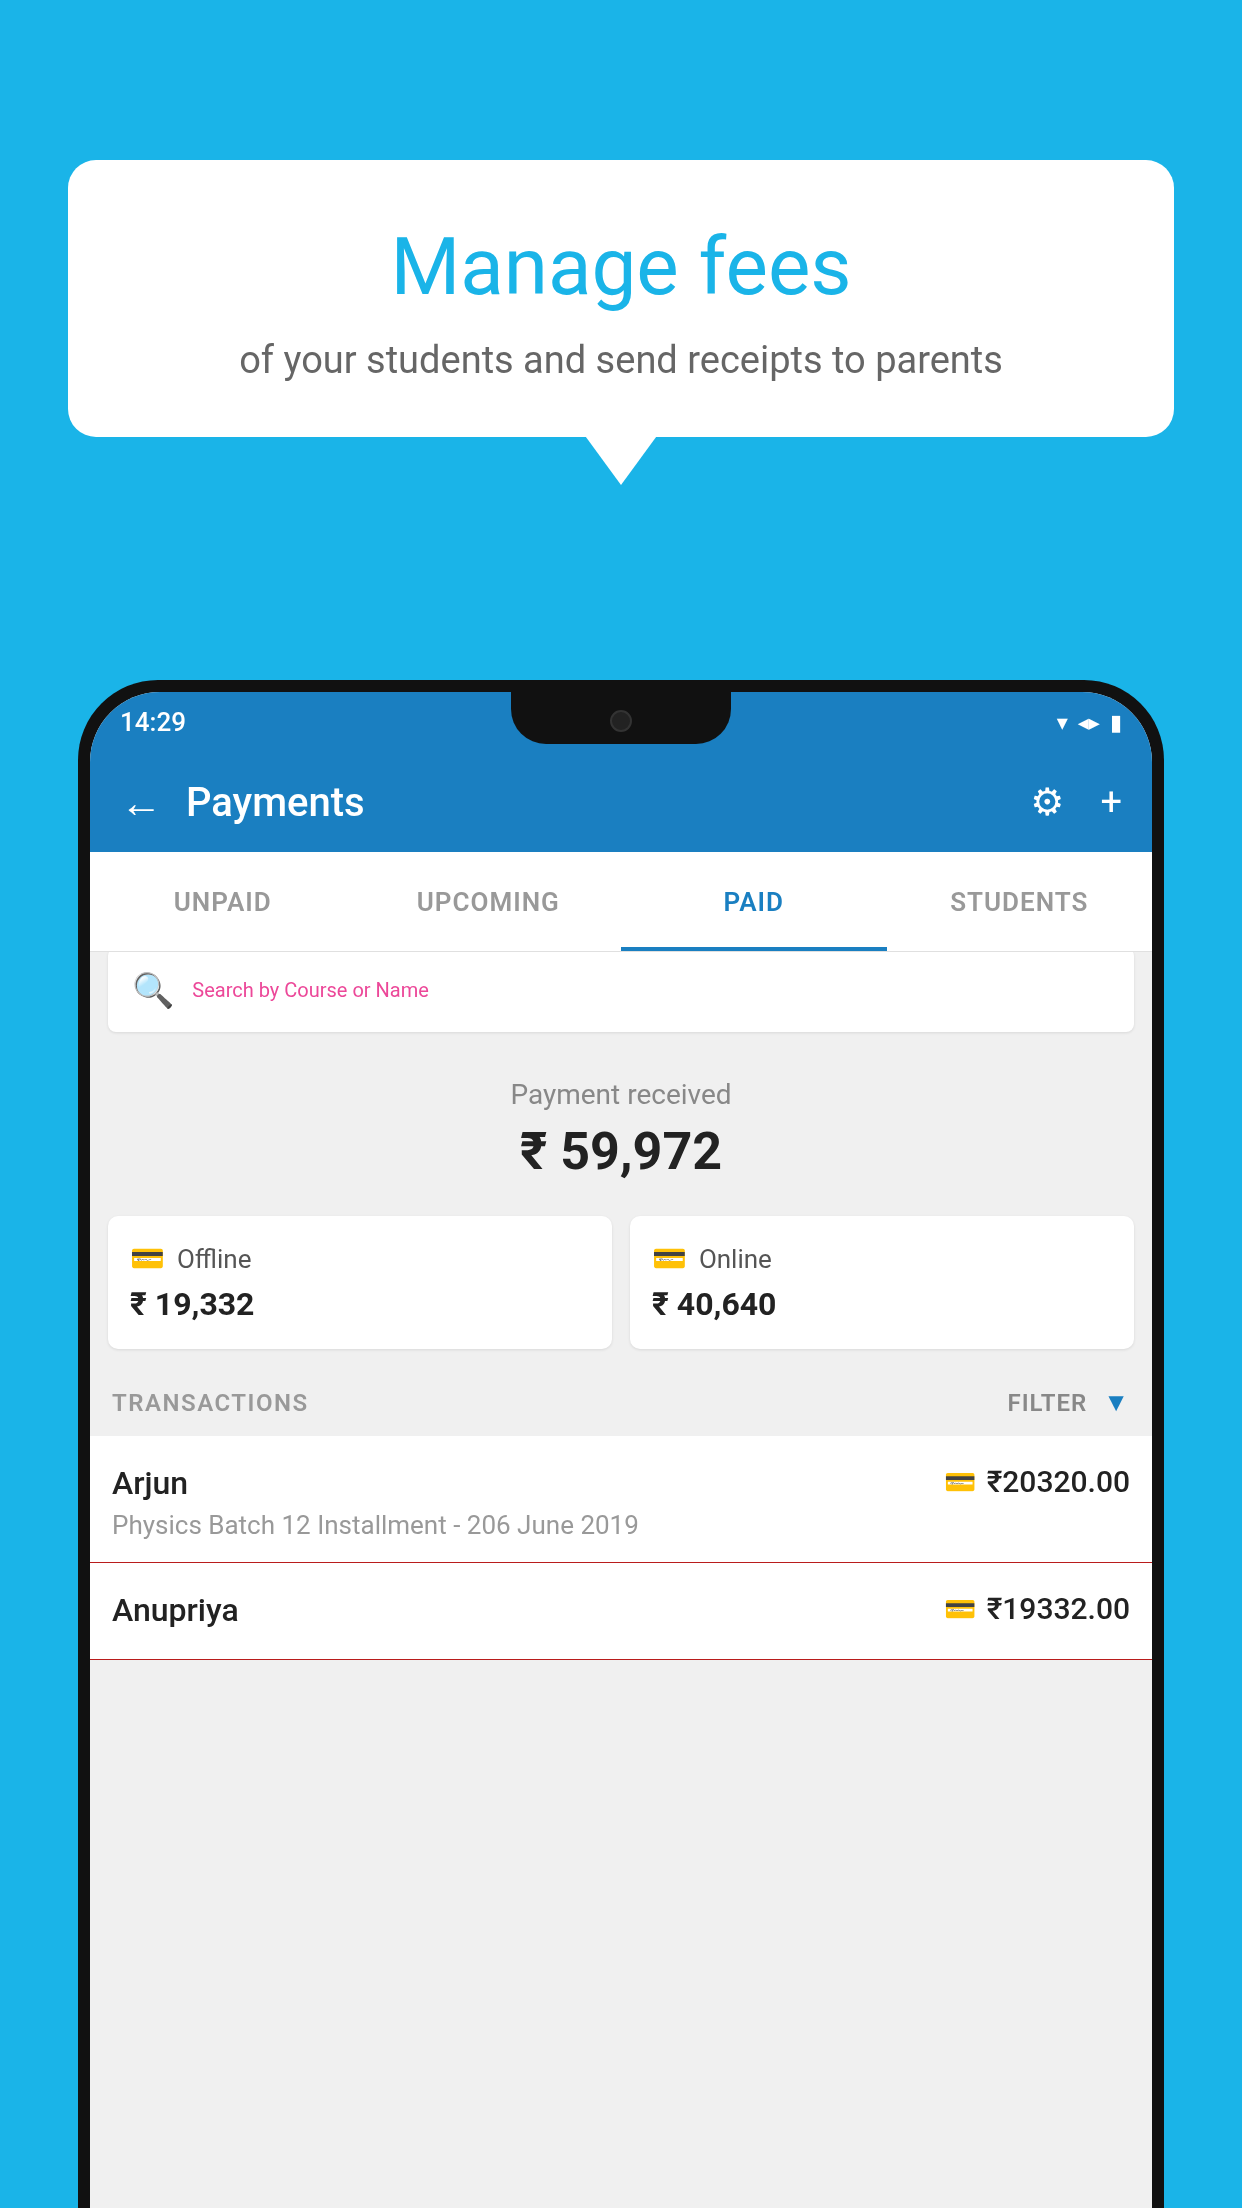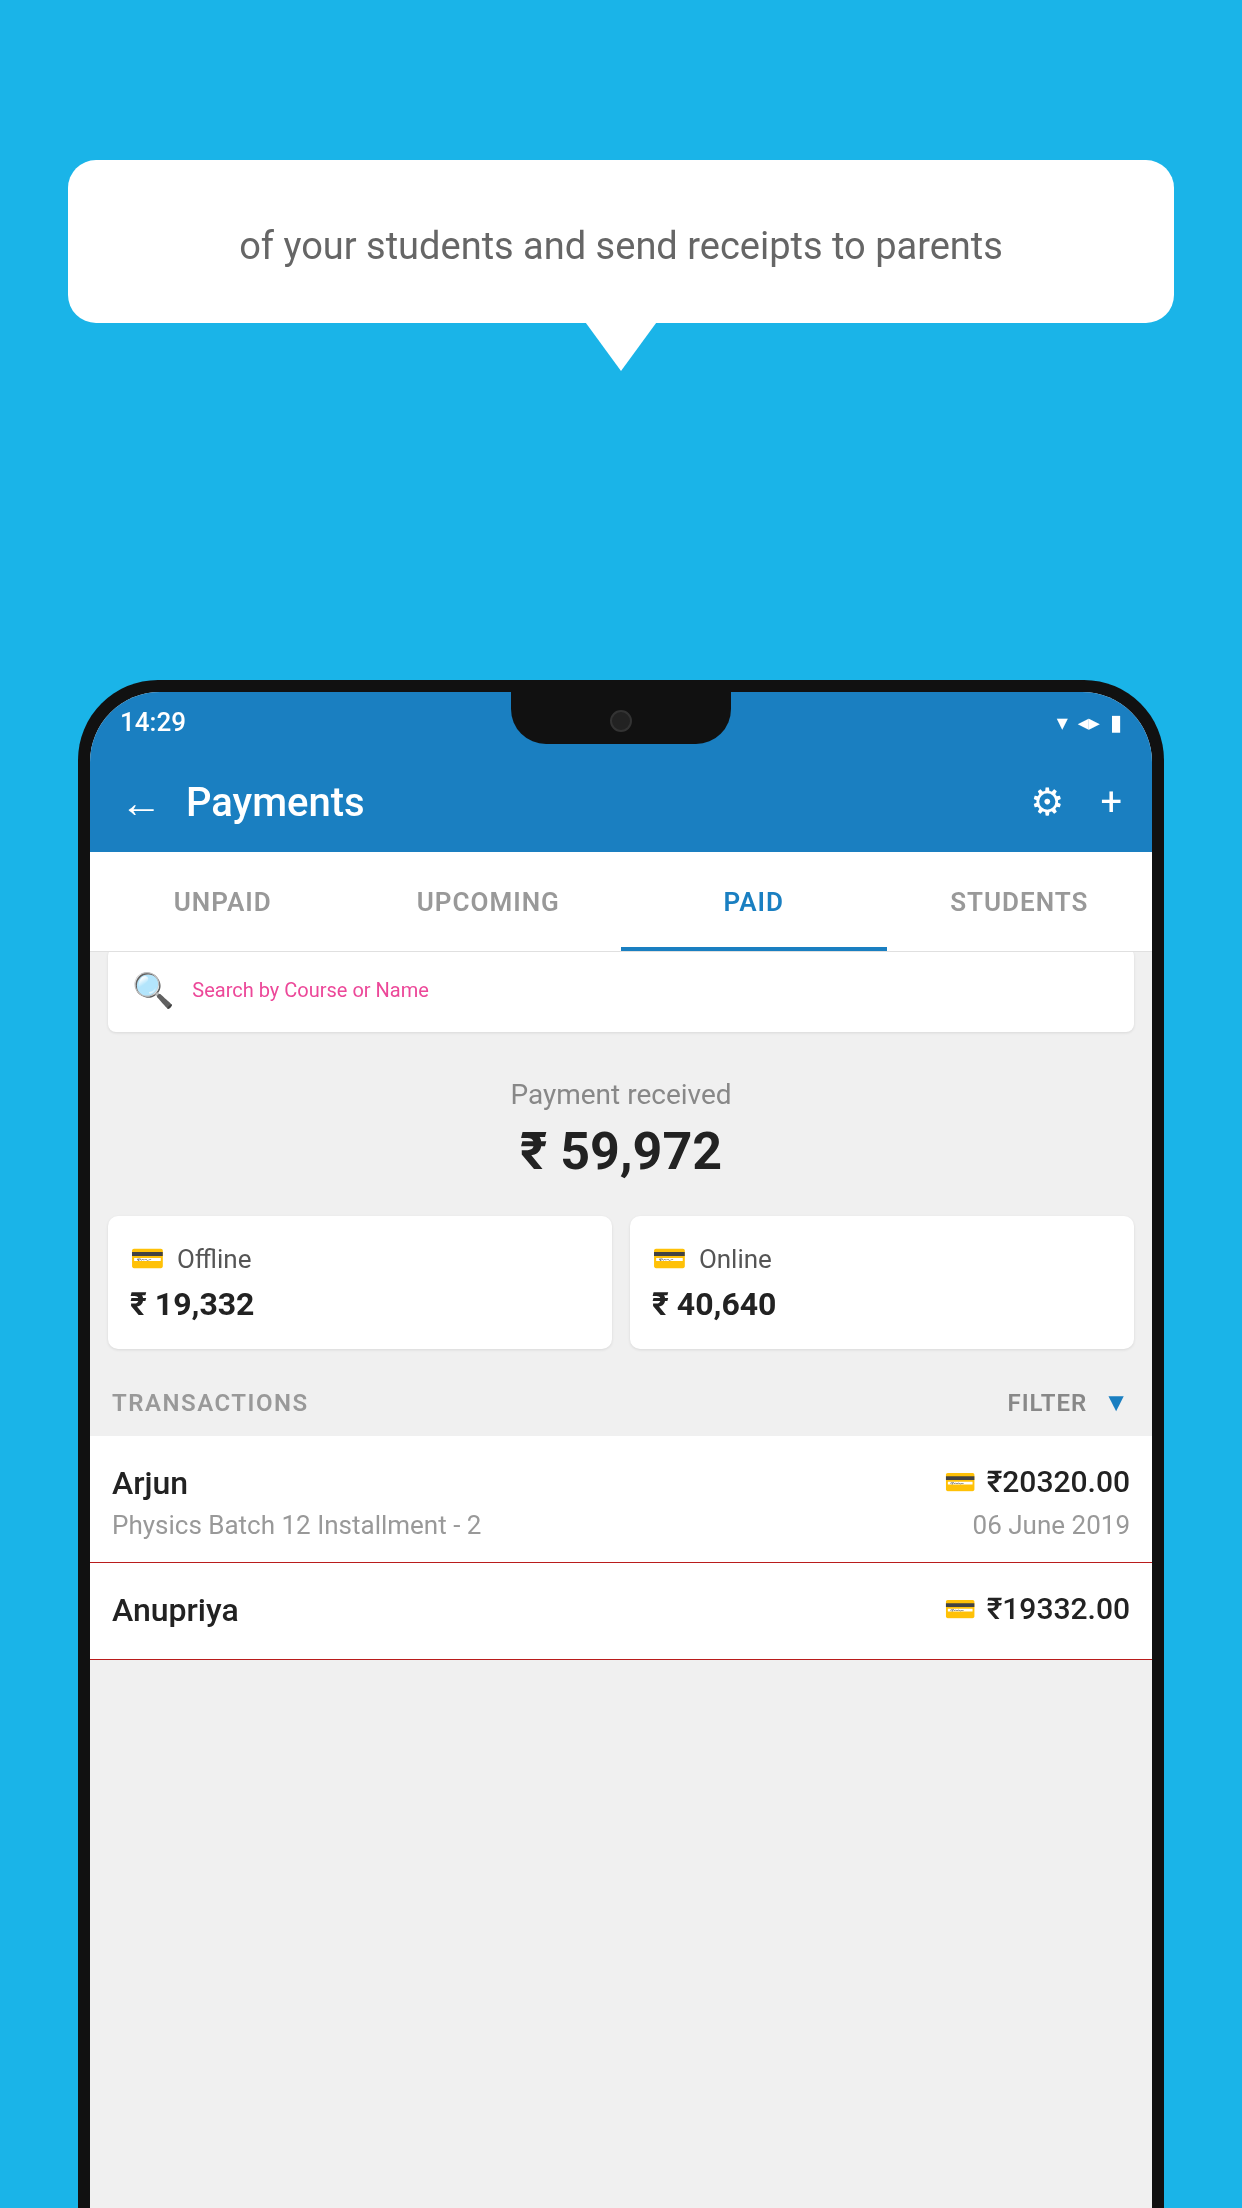--- a/index.html
+++ b/index.html
@@ -351,21 +351,21 @@
     }
 
     .transaction-amount {
       color: #222;
       font-size: 30px;
       font-weight: 500;
     }
 
     .transaction-bottom {
       display: flex;
-      justify-content: space-between;
+      justify-content: flex-start;
       align-items: center;
     }
 
     .transaction-course {
       color: #999;
       font-size: 26px;
     }
 
     .transaction-date {
       color: #999;
@@ -383,20 +383,21 @@
       border-radius: 70px 70px 0 0;
       overflow: hidden;
     }
   </style>
 </head>
 <body>
 
 <div style="position:absolute;top:0;left:0;width:1242px;height:2208px;background:#1ab4e8;"></div>
 
 <div class="speech-bubble">
+  <h1>Manage fees</h1>
   <p>of your students and send receipts to parents</p>
 </div>
 
 <div class="phone-frame">
 
   <div class="phone-inner">
 
     <div class="notch">
       <div class="notch-camera"></div>
     </div>

